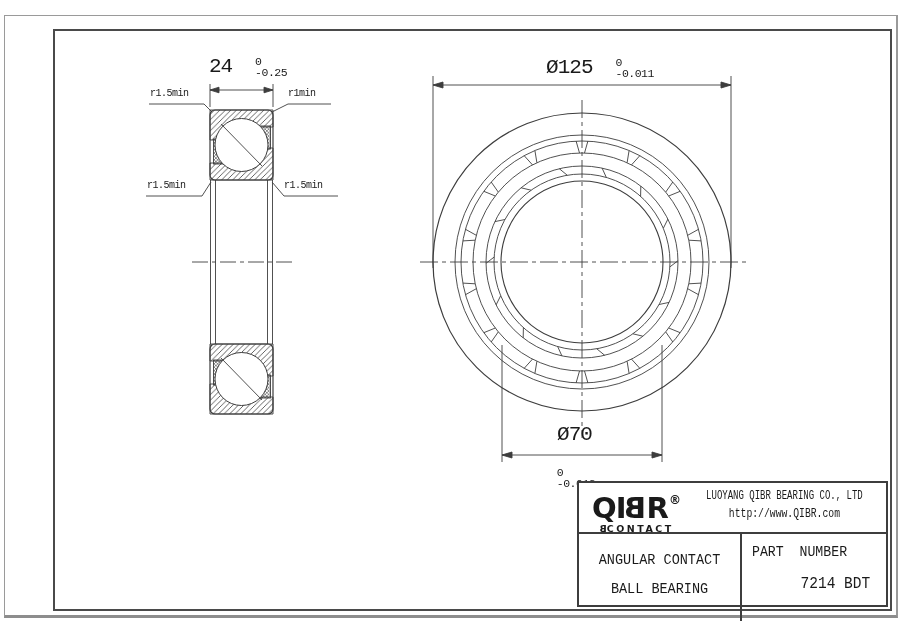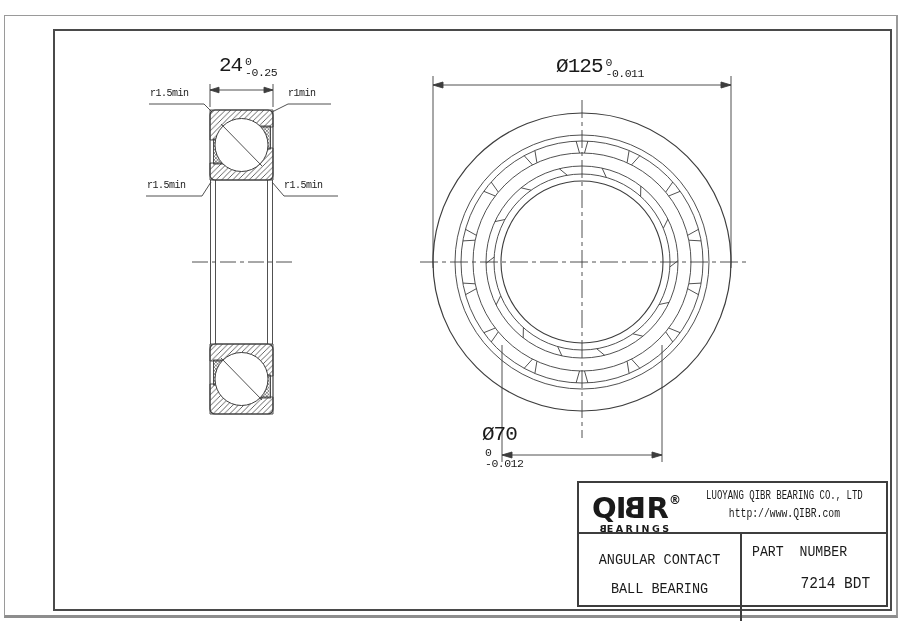--- a/index.html
+++ b/index.html
@@ -4,21 +4,21 @@
 <style>
   html,body{margin:0;padding:0;background:#ffffff;}
   .canvas{position:relative;width:900px;height:636px;background:#fff;overflow:hidden;
           font-family:"Liberation Mono","DejaVu Sans Mono",monospace;color:#1a1a1a;}
   .outer-frame{position:absolute;left:4px;top:15px;width:891px;height:599px;
                border:1px solid #9a9a9a;border-bottom:3px solid #8d8d8d;border-right:2px solid #9a9a9a;}
   .inner-frame{position:absolute;left:53px;top:29px;width:835px;height:578px;border:2px solid #4a4a4a;}
   svg.draw{position:absolute;left:0;top:0;}
 
   
-  .dim{position:absolute;display:flex;justify-content:center;align-items:flex-start;}
+  .dim{position:absolute;display:flex;justify-content:center;align-items:center;gap:20px;}
   .dim-main{font-size:21px;line-height:22px;letter-spacing:-1px;}
   .tol{display:inline-flex;flex-direction:column;margin-left:3px;font-size:11.5px;line-height:11px;margin-top:1px;letter-spacing:-0.5px;}
   .rlabel{position:absolute;font-size:10px;letter-spacing:-0.5px;white-space:pre;}
 
   
   .tblock{position:absolute;left:577px;top:481px;width:311px;height:126px;border:2px solid #3d3d3d;box-sizing:border-box;background:#fff;}
   .tb-top{display:flex;height:49px;border-bottom:2px solid #3d3d3d;}
   .tb-logo{width:120px;padding:3px 0 0 13px;}
   .logo-word{font-family:"DejaVu Sans","Liberation Sans",sans-serif;font-weight:900;font-size:29px;line-height:29px;letter-spacing:-1px;white-space:nowrap;}
   .logo-word .mir{display:inline-block;transform:scaleX(-1);}
@@ -194,21 +194,21 @@
     <span class="tol">
       <span>0</span>
       <span>-0.012</span>
     </span>
   </div>
 
   <div class="tblock">
     <div class="tb-top">
       <div class="tb-logo">
         <div class="logo-word"><span>QI</span><span class="mir">B</span><span>R</span><span class="logo-reg">®</span></div>
-        <div class="logo-sub"><span class="mir">B</span><span>EARINGS</span></div>
+        <div class="logo-sub"><span class="mir">B</span><span>CONTACT</span></div>
       </div>
       <div class="tb-co">
         <div class="co-name">LUOYANG QIBR BEARING CO., LTD</div>
         <div class="co-url">http://www.QIBR.com</div>
       </div>
     </div>
     <div class="tb-bottom">
       <div class="tb-prod">
         <div class="prod-line">ANGULAR CONTACT</div>
         <div class="prod-line">BALL BEARING</div>

